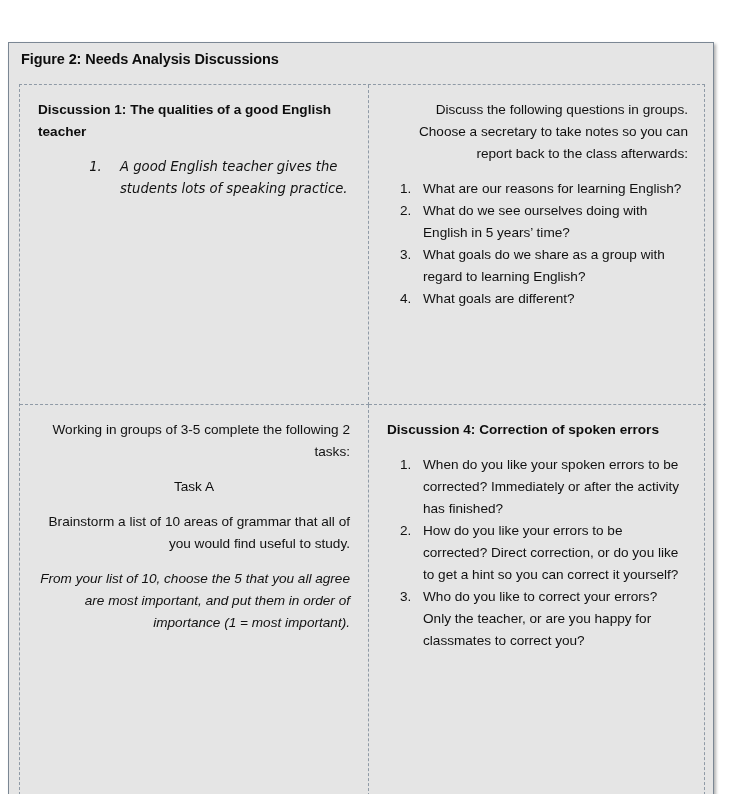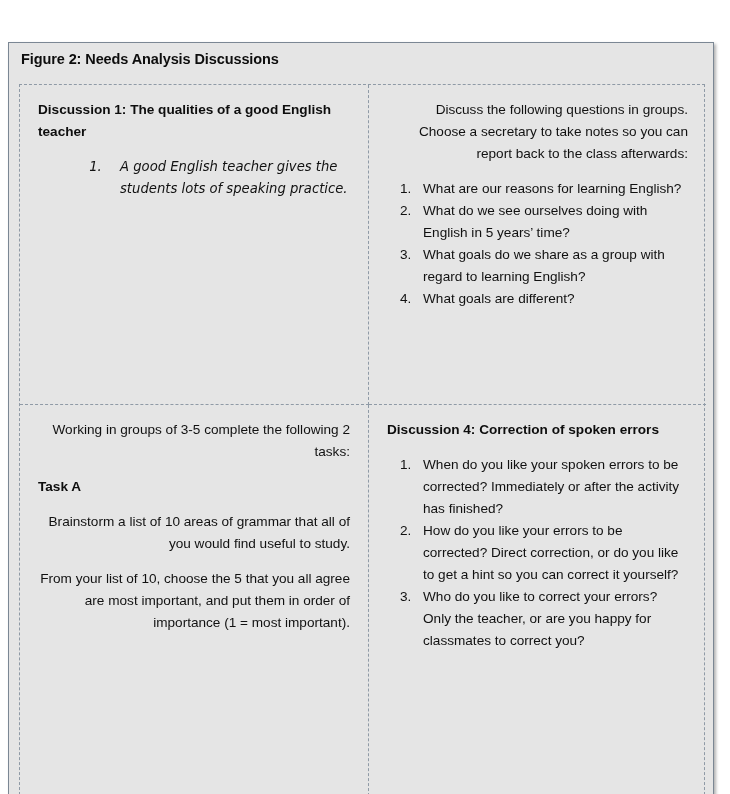--- a/index.html
+++ b/index.html
@@ -67,28 +67,29 @@
     margin: 0 0 13px 0;
   }
 
   .cell-para {
     font-size: 13.6px;
     color: #111111;
     line-height: 1.62;
     margin: 0 0 13px 0;
     text-align: right;
   }
-  .cell-para:last-child { margin-bottom: 0; }
+  .cell-para:last-child { margin-bottom: 0; font-style: italic; }
 
   .subhead {
     font-size: 13.6px;
-    font-weight: bold;
+    font-weight: normal;
     color: #0d0d0d;
     line-height: 1.62;
     margin: 0 0 13px 0;
+    text-align: center;
   }
 
   
   ol.example-list {
     margin: 0 0 0 0;
     padding-left: 68px;
     list-style-position: outside;
     list-style-type: decimal;
   }
   ol.example-list > li {

